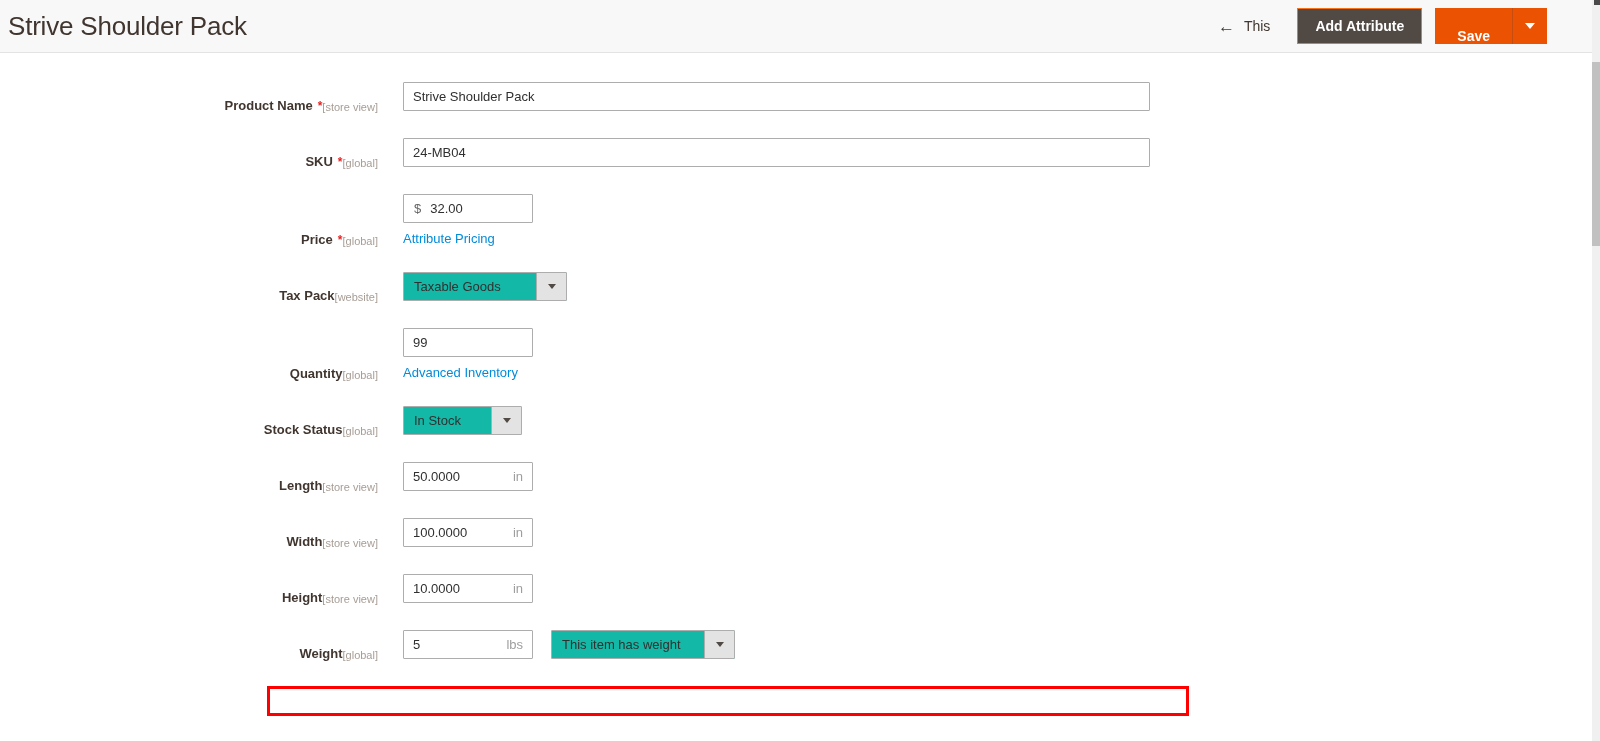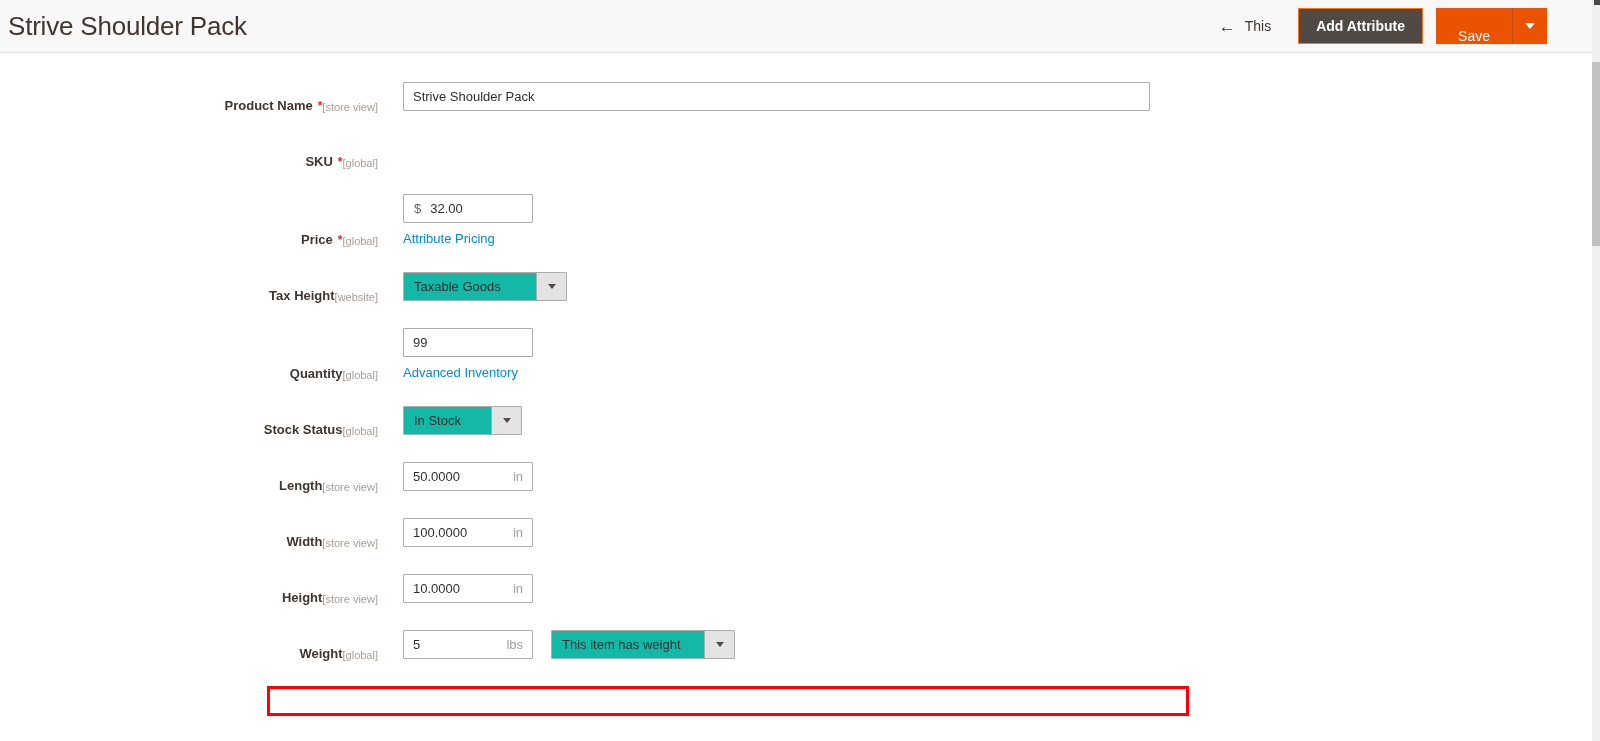--- a/index.html
+++ b/index.html
@@ -41,21 +41,21 @@
     font-family:"Liberation Sans", sans-serif;
     font-weight:bold; font-size:14px;
     padding:0 17px; cursor:pointer; margin-right:13px;
     display:flex; align-items:center;
   }
   .btn-save-wrap {
     height:36px; background:#eb5202; color:#fff;
     display:flex; align-items:stretch; cursor:pointer;
   }
   .save-main {
-    padding:4px 22px; font-weight:normal; font-size:14px;
+    padding:4px 22px; font-weight:bold; font-size:14px;
     display:flex; align-items:center;margin-top:20px;
   }
   .save-caret {
     width:35px; border-left:1px solid #c64c10;
     display:flex; align-items:center; justify-content:center;
   }
   .caret-down {
     width:0; height:0;
     border-left:5px solid transparent;
     border-right:5px solid transparent;
@@ -180,20 +180,25 @@
   </div>
 
   <div class="row">
     <div class="label-col">
       <div class="label-line">
         <span>SKU</span>
         <span class="asterisk">*</span>
       </div>
       <div class="scope">[global]</div>
     </div>
+    <div class="field-col">
+      <div class="tbox w-full">
+        <input class="raw" value="24-MB04" style="">
+      </div>
+    </div>
   </div>
 
   <div class="row">
     <div class="label-col">
       <div class="label-line">
         <span>Price</span>
         <span class="asterisk">*</span>
       </div>
       <div class="scope">[global]</div>
     </div>
@@ -202,21 +207,21 @@
         <span class="prefix">$</span>
         <input class="raw" value="32.00" style="">
       </div>
       <a class="link">Attribute Pricing</a>
     </div>
   </div>
 
   <div class="row">
     <div class="label-col">
       <div class="label-line">
-        <span>Tax Height</span>
+        <span>Tax Pack</span>
       </div>
       <div class="scope">[website]</div>
     </div>
     <div class="field-col">
       <div class="select w-tax">
         <span class="sel-text">Taxable Goods</span>
         <span class="sel-btn">
           <span class="sel-caret"></span>
         </span>
       </div>

